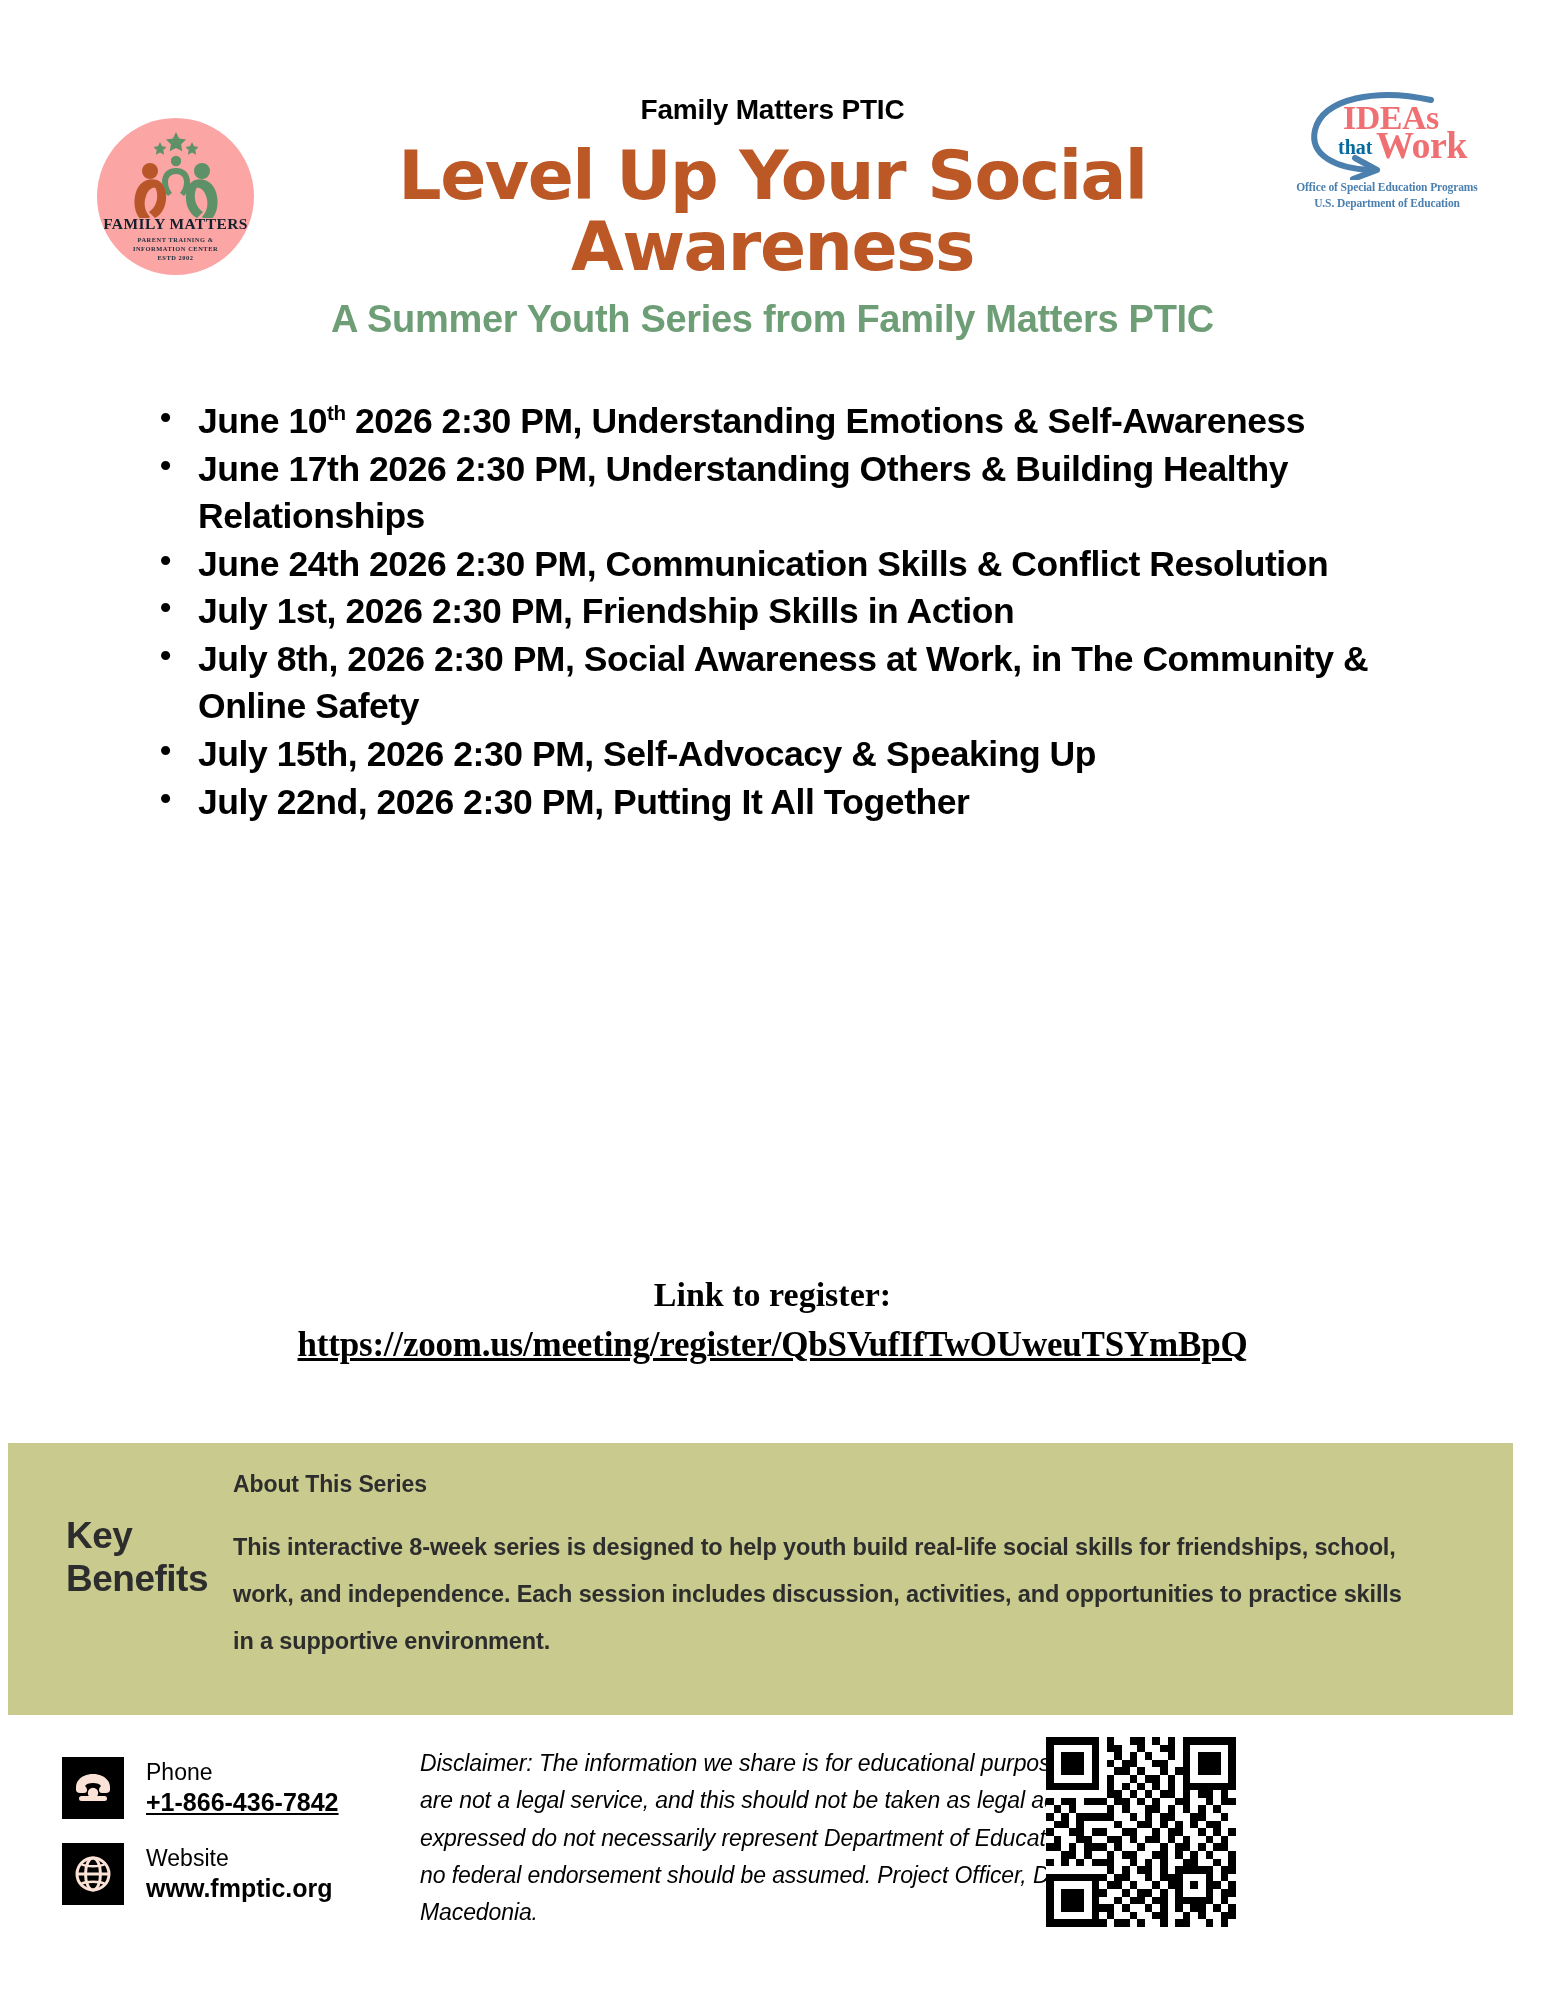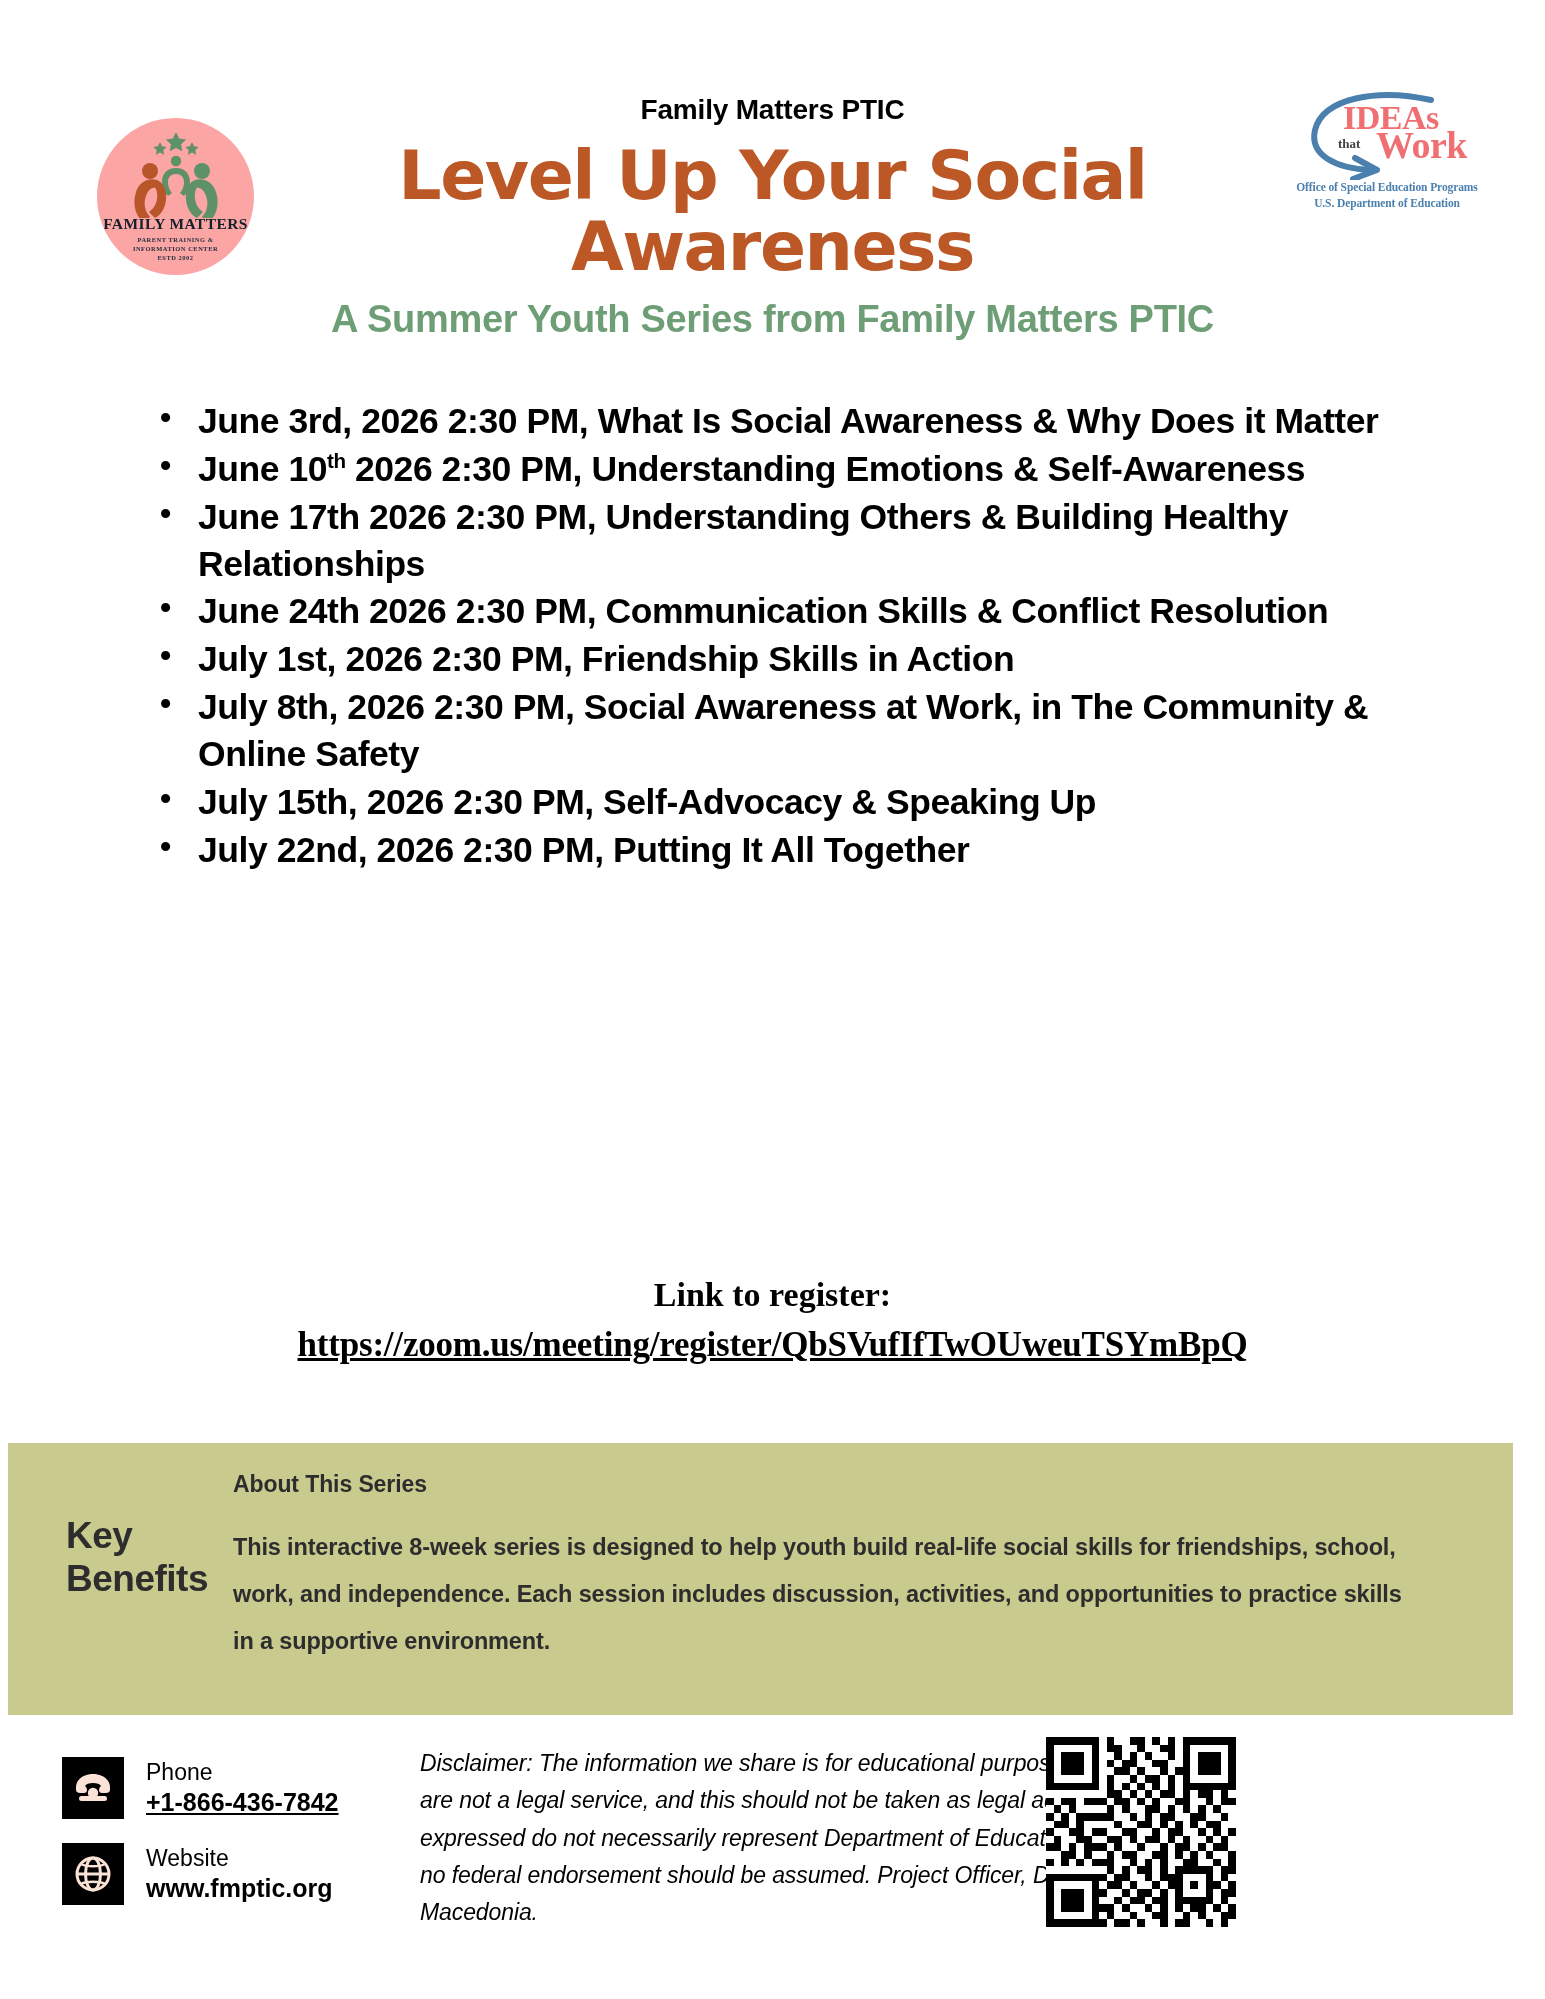--- a/index.html
+++ b/index.html
@@ -44,21 +44,21 @@
   .ideas-mark svg { position:absolute; left:0; top:0; }
   .ideas-word {
     position:absolute; font-family:"Liberation Serif", serif;
     color:#ef6f72; font-weight:700; line-height:1;
   }
   .ideas-big  { left:62px; top:15px; font-size:34px; letter-spacing:-.5px; }
   .ideas-work { left:95px; top:40px; font-size:38px; letter-spacing:-.5px; }
   .ideas-that {
     position:absolute; left:57px; top:50px;
     font-family:"Liberation Serif", serif;
-    font-size:13px; font-weight:700; color:#404040;
+    font-size:20px; font-weight:700; color:#0369a1;
   }
   .ideas-line {
     text-align:center; font-family:"Liberation Serif", serif;
     font-size:11.5px; font-weight:700; color:#4a7fae;
     line-height:1.35; letter-spacing:-.1px;
   }
 
   .org-name {
     position:absolute; left:0; right:0; top:94px;
     text-align:center; font-size:28px; font-weight:700;
@@ -213,21 +213,20 @@
 
   <div class="org-name">Family Matters PTIC</div>
   <div class="main-title">
     <span>Level Up Your Social</span><br>
     <span>Awareness</span>
   </div>
   <div class="subtitle">A Summer Youth Series from Family Matters PTIC</div>
 </div>
 
 <ul class="sessions">
-  <li><span>June 3rd, 2026 2:30 PM,</span><sup></sup><span> What Is Social Awareness &amp; Why Does it  Matter</span></li>
   <li><span>June 10</span><sup>th</sup><span> 2026 2:30 PM, Understanding Emotions &amp; Self-Awareness</span></li>
   <li><span>June 17th 2026 2:30 PM,</span><sup></sup><span> Understanding Others &amp; Building Healthy Relationships</span></li>
   <li><span>June 24th 2026 2:30 PM,</span><sup></sup><span> Communication Skills &amp; Conflict Resolution</span></li>
   <li><span>July 1st, 2026 2:30 PM,</span><sup></sup><span> Friendship Skills in Action</span></li>
   <li><span>July 8th, 2026 2:30 PM,</span><sup></sup><span> Social Awareness at Work, in The Community &amp; Online Safety</span></li>
   <li><span>July 15th, 2026 2:30 PM,</span><sup></sup><span> Self-Advocacy &amp; Speaking Up</span></li>
   <li><span>July 22nd, 2026 2:30 PM,</span><sup></sup><span> Putting It All Together</span></li>
 </ul>
 
 <div class="register">

